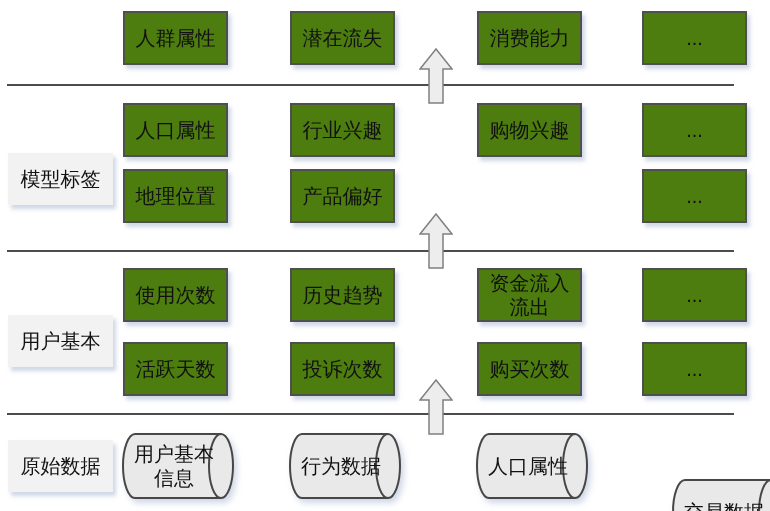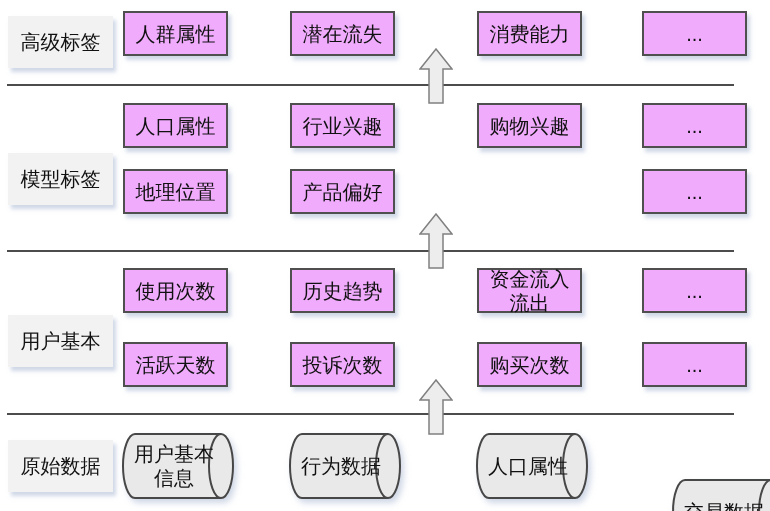--- a/index.html
+++ b/index.html
@@ -31,23 +31,23 @@
     box-shadow: 3px 4px 4px rgba(168,182,210,0.55);
     display: flex;
     align-items: center;
     justify-content: center;
     font-size: 20px;
     z-index: 2;
   }
   .box {
     position: absolute;
     width: 105px;
-    height: 45px;
+    height: 54px;
     box-sizing: border-box;
-    background: #f0abfc;
+    background: #4d7c0f;
     border: 2px solid #4f4f4f;
     box-shadow: 3px 4px 4px rgba(168,182,210,0.55);
     display: flex;
     align-items: center;
     justify-content: center;
     text-align: center;
     font-size: 20px;
     line-height: 1.2;
     white-space: pre-line;
     z-index: 2;
@@ -116,21 +116,20 @@
     <svg viewBox="0 0 34 56">
         <polygon points="17,1 33,21 24,21 24,55 10,55 10,21 1,21" fill="#ededed" stroke="#808080" stroke-width="1.5"></polygon>
       </svg>
   </div>
   <div class="arrow" style="top: 379px;">
     <svg viewBox="0 0 34 56">
         <polygon points="17,1 33,21 24,21 24,55 10,55 10,21 1,21" fill="#ededed" stroke="#808080" stroke-width="1.5"></polygon>
       </svg>
   </div>
 
-  <div class="layer-label" style="top: 16px;">高级标签</div>
   <div class="layer-label" style="top: 153px;">模型标签</div>
   <div class="layer-label" style="top: 315px;">用户基本</div>
   <div class="layer-label" style="top: 440px; text-align: center;">原始数据</div>
 
   <div class="box c1 r1">人群属性</div>
   <div class="box c2 r1">潜在流失</div>
   <div class="box c3 r1">消费能力</div>
   <div class="box c4 r1">...</div>
 
   <div class="box c1 r2">人口属性</div>

